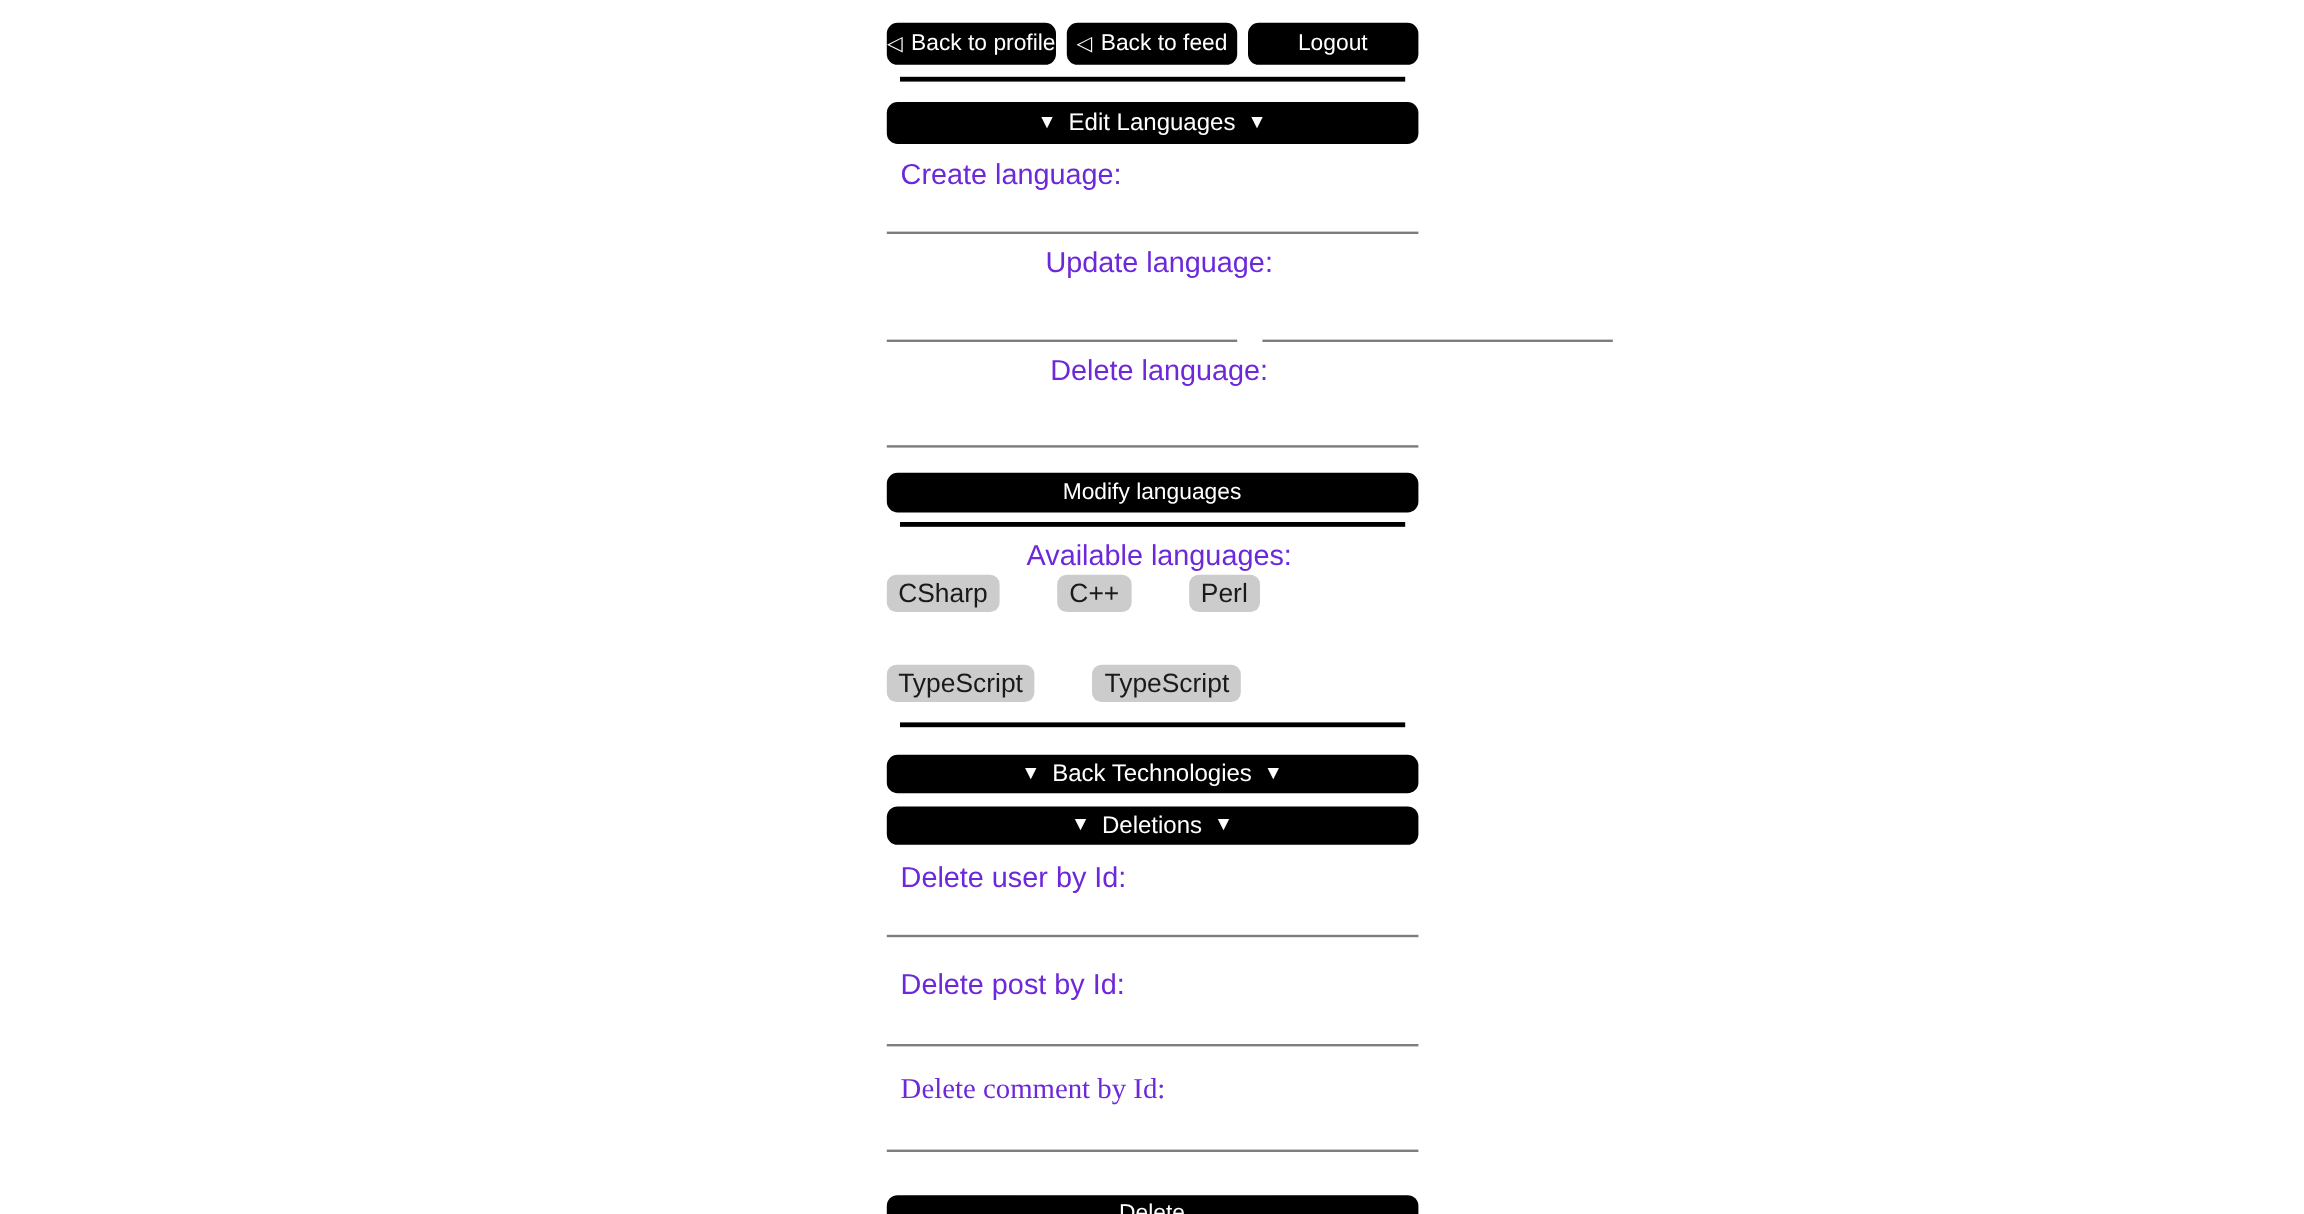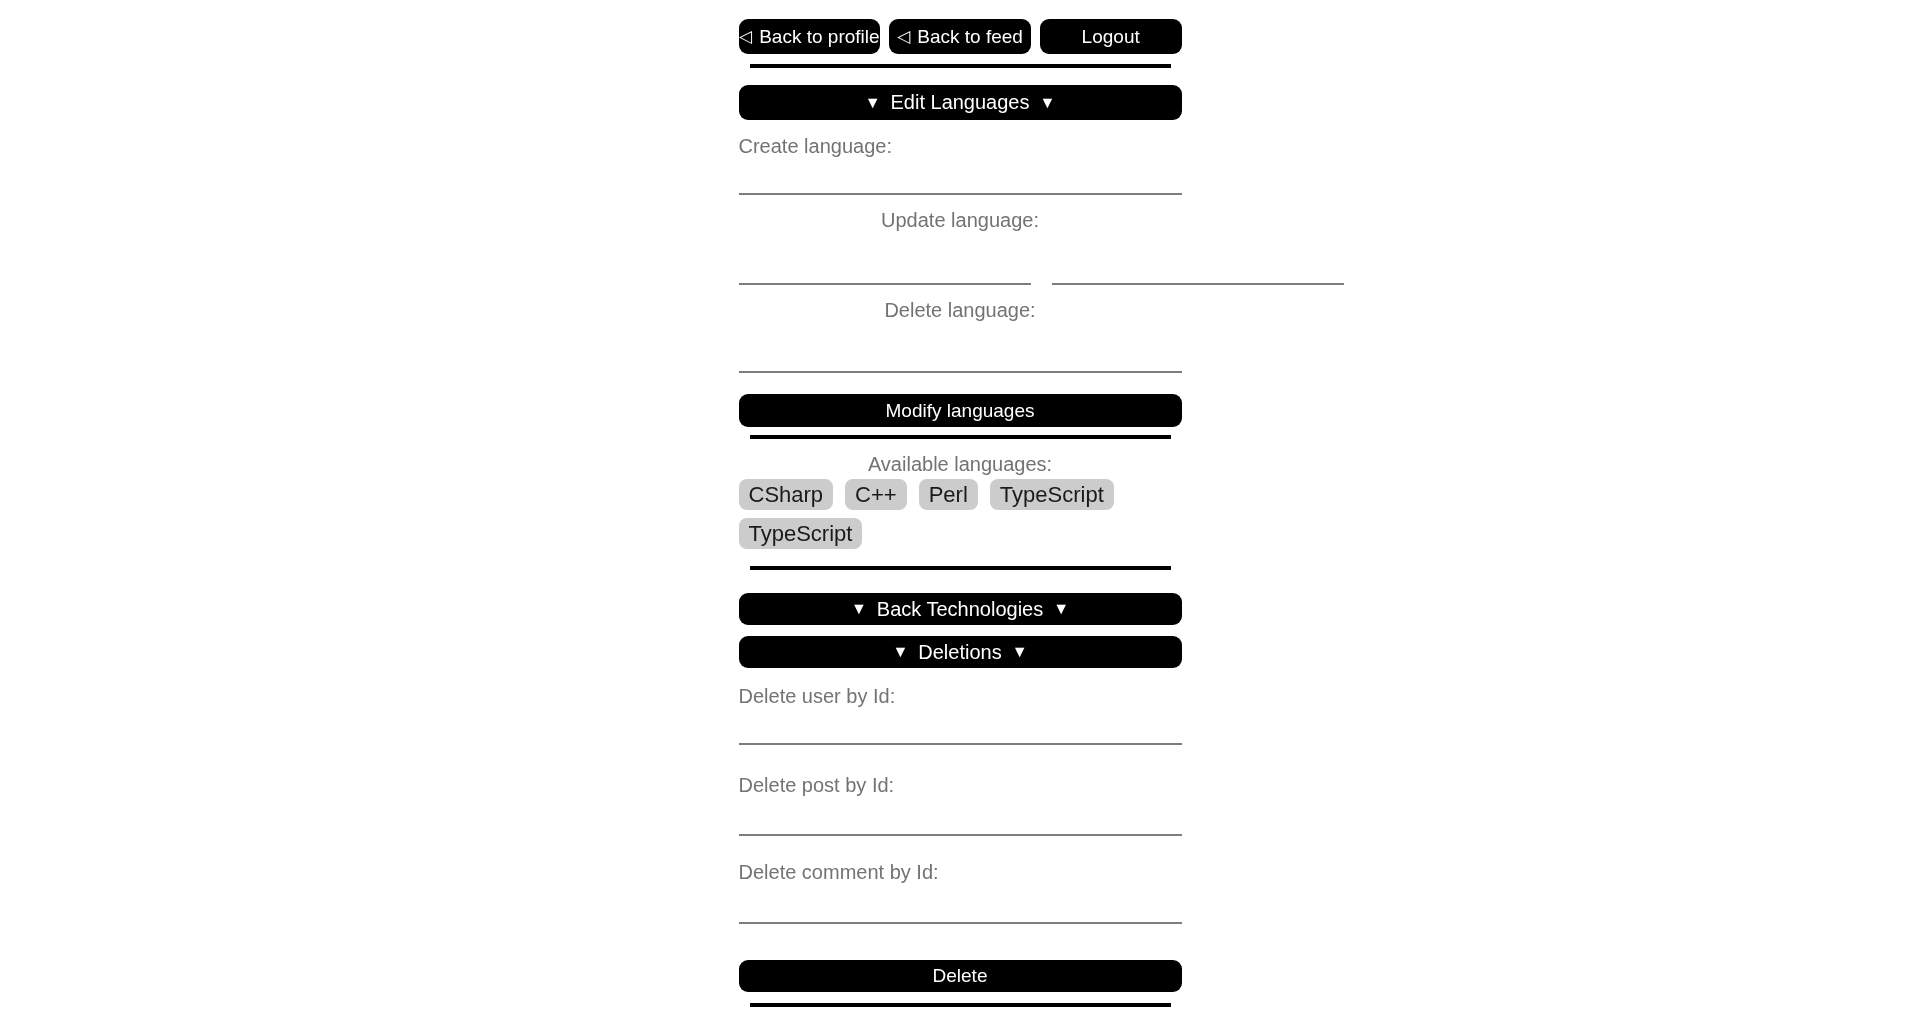--- a/index.html
+++ b/index.html
@@ -42,54 +42,56 @@
     width: 100%;
     font-size: 20px;
     gap: 10px;
   }
   .accordion .arrow { font-size: 16px; line-height: 1; }
   #edit-languages-btn { height: 35px; margin-top: 17px; }
   #edit-technologies-btn { height: 32px; margin-top: 23px; }
   #deletions-btn { height: 32px; margin-top: 11px; }
   .field-label {
     display: block;
-    font-size: 20px;
+    font-size: 24px;
     line-height: 26px;
-    color: #737373;
+    color: #6d28d9;
+    margin-left: 12px;
   }
   .underline-input {
     display: block;
     width: 100%;
     height: 36px;
     border: none;
     border-bottom: 2px solid #7d7d7d;
     background: transparent;
     font-family: "Liberation Sans", sans-serif;
     font-size: 22px;
     padding: 0 2px;
     outline: none;
     color: #111111;
   }
   .update-row { display: flex; gap: 21px; margin-top: 16px; }
   .update-row .underline-input { flex: 1; width: auto; }
   .mt-12 { margin-top: 12px; text-align: center; }
   .mt-13 { margin-top: 13px; }
   .mt-14 { margin-top: 14px; }
   .mt-15 { margin-top: 15px; }
-  .mt-23 { margin-top: 23px; }
+  .mt-23 { margin-top: 23px; font-family: Liberation Serif, serif; }
   .mt-27 { margin-top: 27px; }
   #modify-languages-btn { width: 100%; height: 33px; margin-top: 21px; }
   #delete-submit-btn { width: 100%; height: 32px; margin-top: 36px; }
   #hr-after-modify { margin-top: 8px; }
   #hr-after-tags { margin-top: 9px; }
   #hr-bottom { margin-top: 11px; }
   .tags {
     margin-top: 2px;
     display: flex;
     flex-wrap: wrap;
+    gap: 36px;
   }
   .tag {
     display: inline-block;
     background: #cccccc;
     color: #1a1a1a;
     border-radius: 8px;
     font-size: 22px;
     line-height: 27px;
     padding: 2px 10px;
     margin: 0 12px 8px 0;

